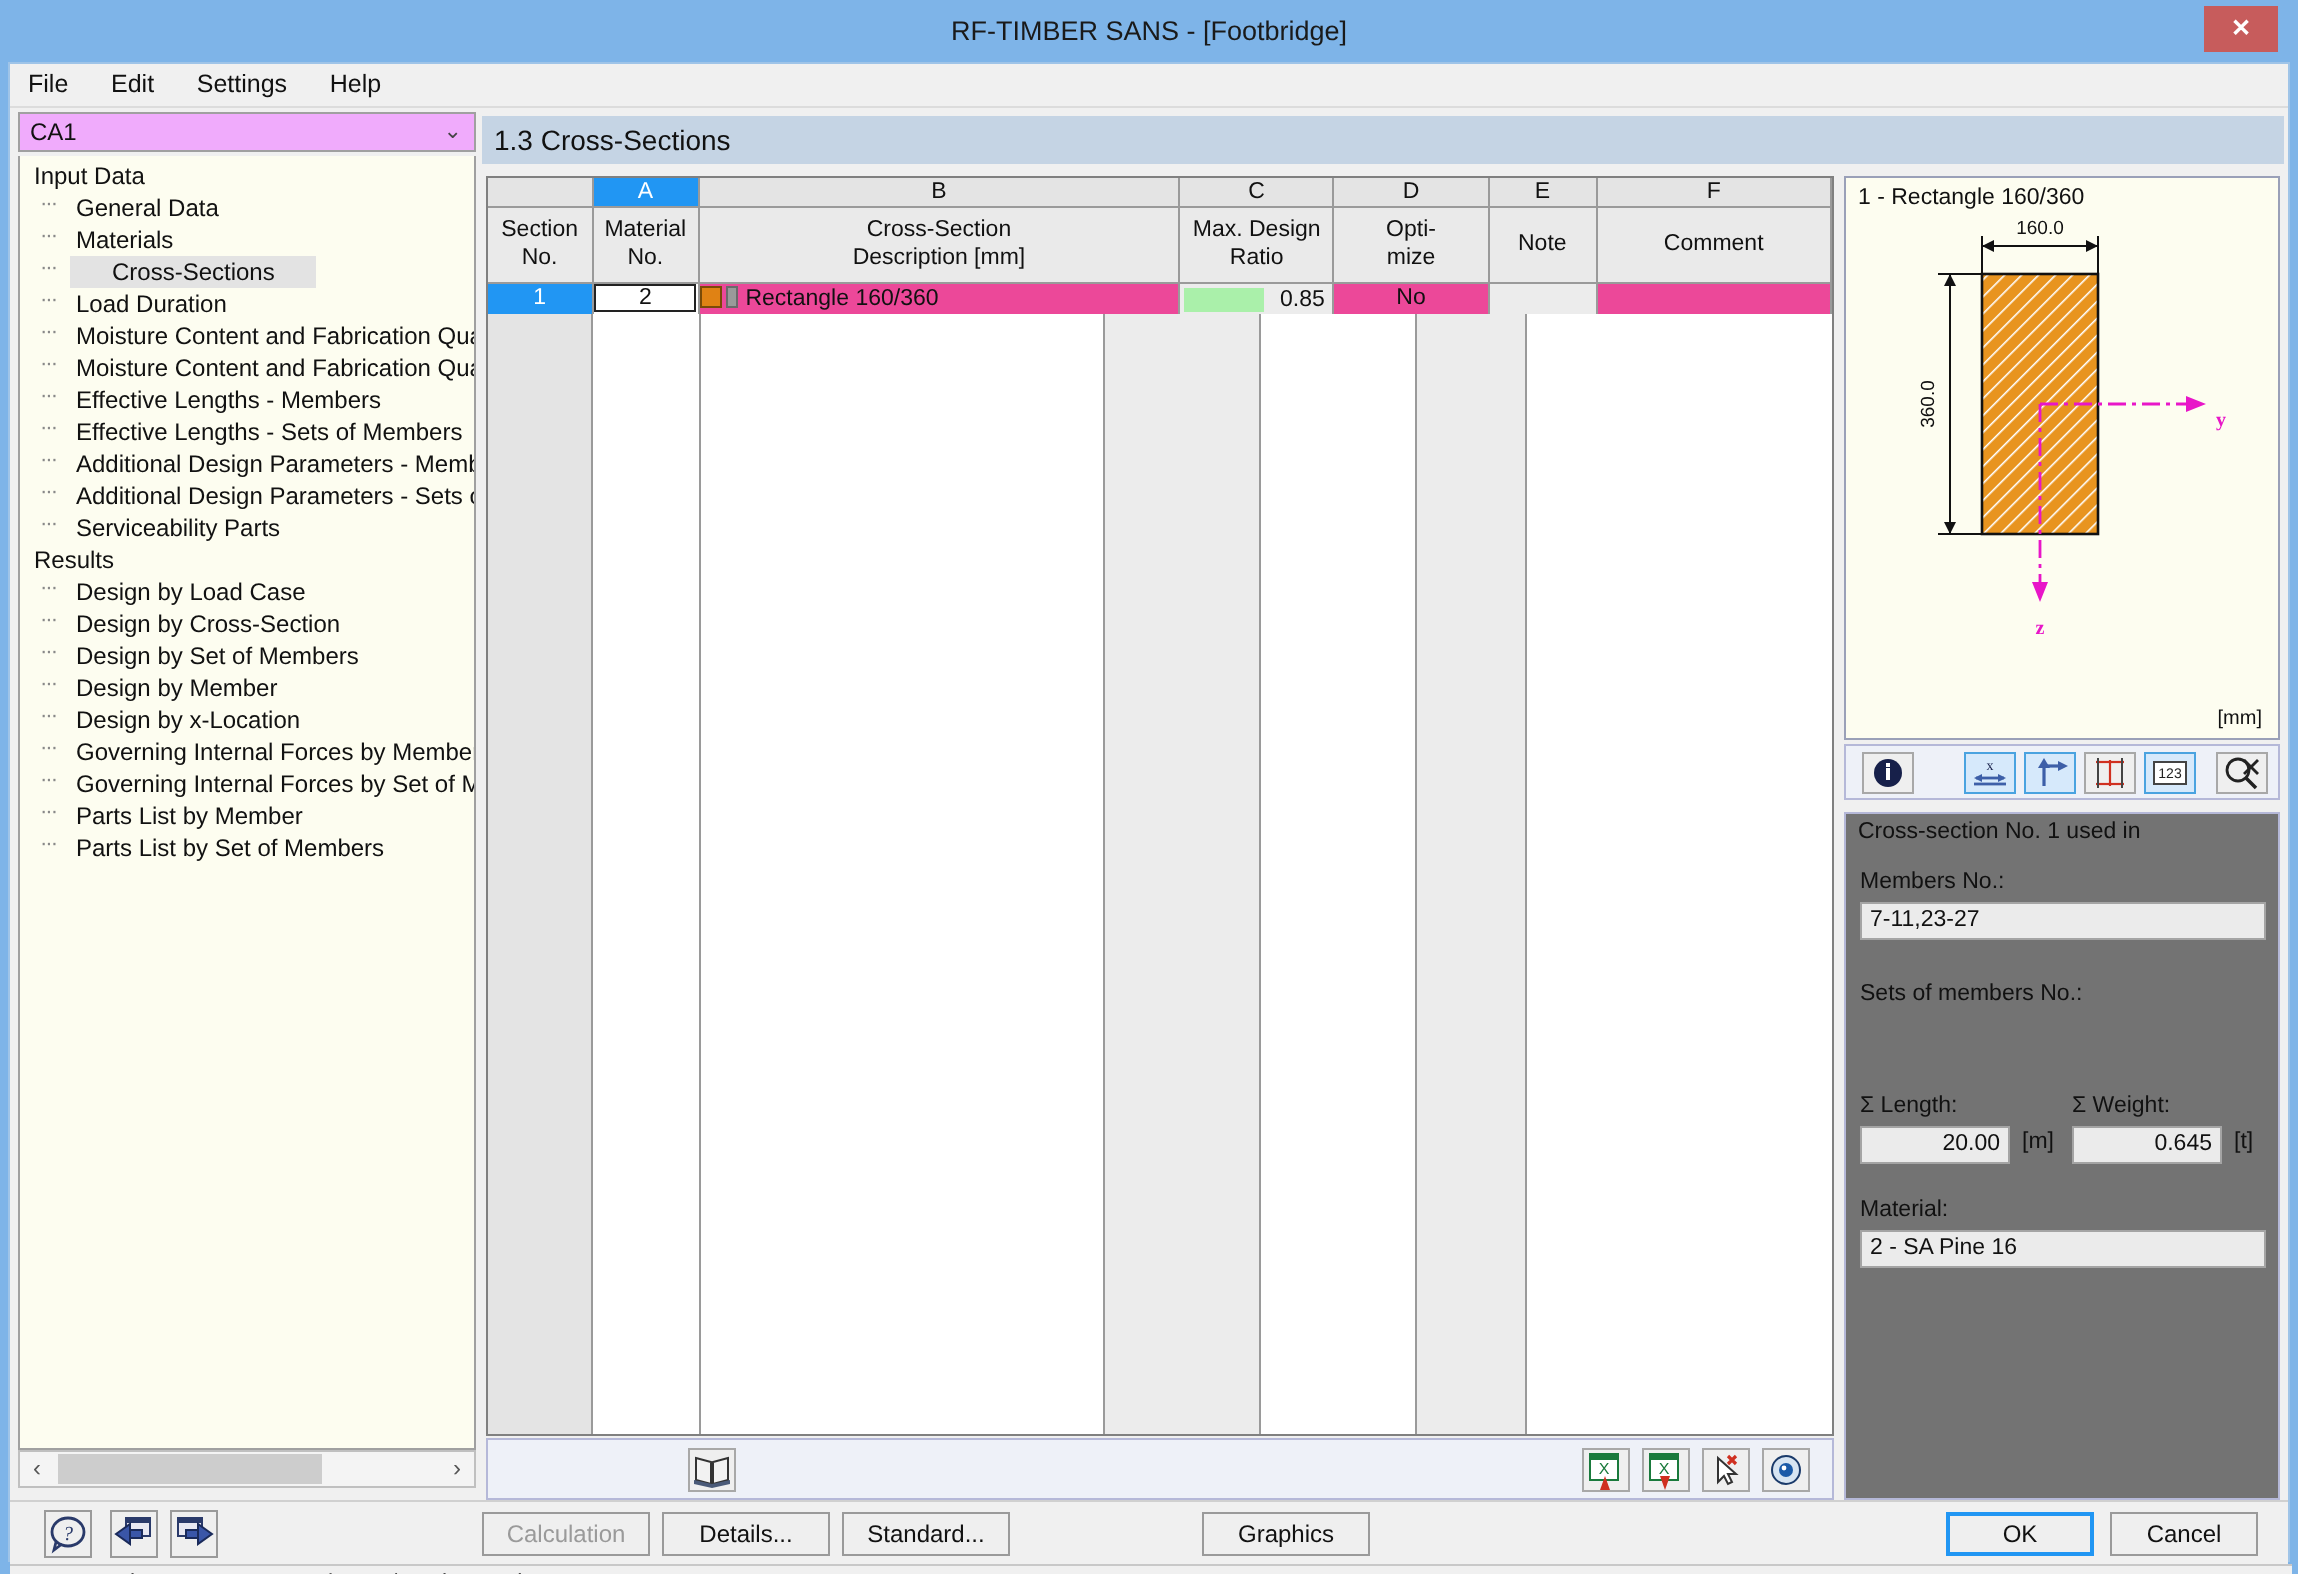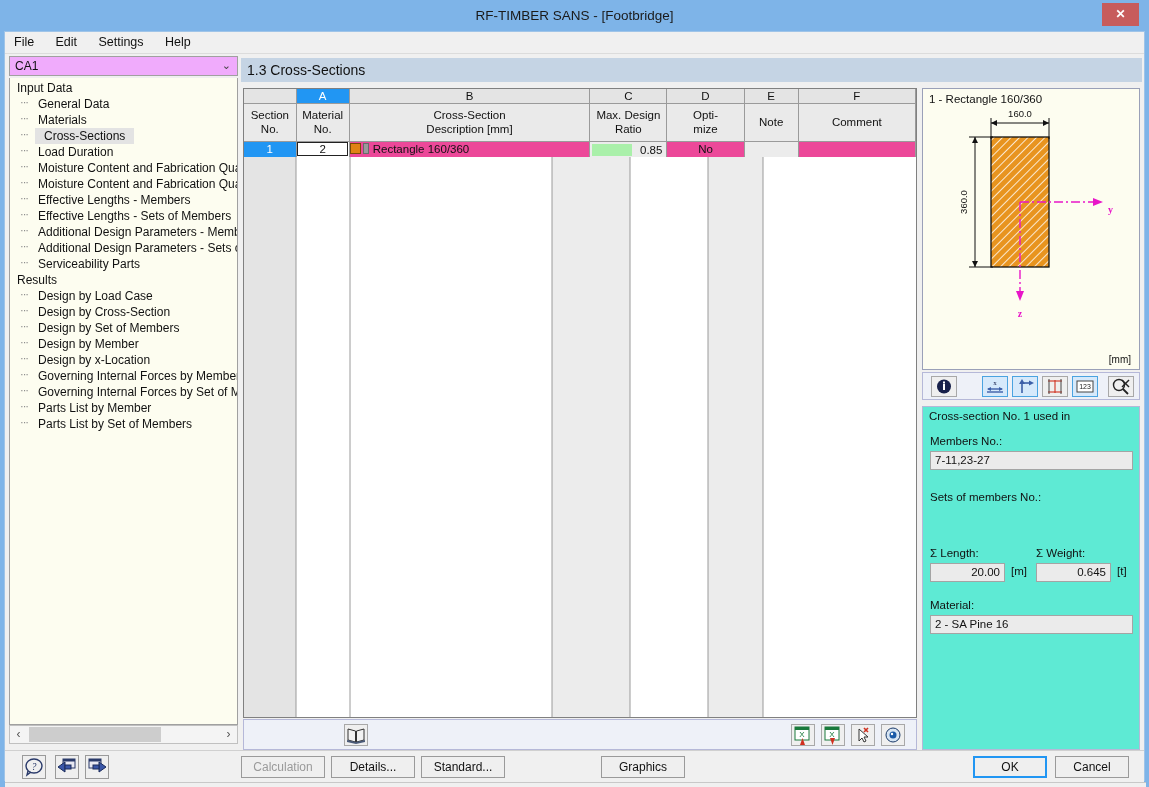--- a/index.html
+++ b/index.html
@@ -79,21 +79,21 @@
   .tree-child {
     position: relative;
     padding-left: 28px; height: 16px; line-height: 16px;
     font-size: 12px; color: #111; white-space: nowrap;
   }
   .tree-child .dots {
     position: absolute; left: 10px; top: 0; width: 16px; height: 16px;
     color: #888; font-size: 11px; line-height: 13px; letter-spacing: -1px;
   }
   .tree-child .lbl { display: inline-block; }
-  .tree-child.selected .lbl { background: #e3e3e3; padding: 0 9px; margin-left: -3px;}
+  .tree-child.selected .lbl { background: #e3e3e3; padding: 0 21px; margin-left: -3px;}
   .hscroll {
     position: absolute; left: 0; top: 669px; width: 229px; height: 19px;
     background: #f4f4f4; border: 1px solid #c0c0c0;
   }
   .hscroll .arr {
     position: absolute; top: 0; width: 17px; height: 17px;
     line-height: 16px; text-align: center; font-size: 12px; color: #555;
     cursor: pointer;
   }
   .hscroll .arr.l { left: 0; }
@@ -208,21 +208,21 @@
     position: absolute; left: 0; top: 284px; width: 218px; height: 28px;
     background: #eef1f8; border: 1px solid #b5b8d8;
   }
   .cs-tb-btn {
     position: absolute; top: 3px; width: 26px; height: 21px;
     border: 1px solid #a8a8a8; background: #efefef; cursor: pointer;
   }
   .cs-tb-btn.hl { background: #d6e9fb; border-color: #4aa3e0; }
   .grp {
     position: absolute; left: 0; top: 318px; width: 218px; height: 344px;
-    background: #5eead4; border: 1px solid #b5b8d8;
+    background: #737373; border: 1px solid #b5b8d8;
   }
   .grp-title {
     position: absolute; left: 6px; top: 3px;
     font-size: 11.5px; color: #111;
   }
   .fld-label {
     position: absolute; font-size: 11.5px; color: #111;
   }
   .fld {
     position: absolute; height: 19px;

